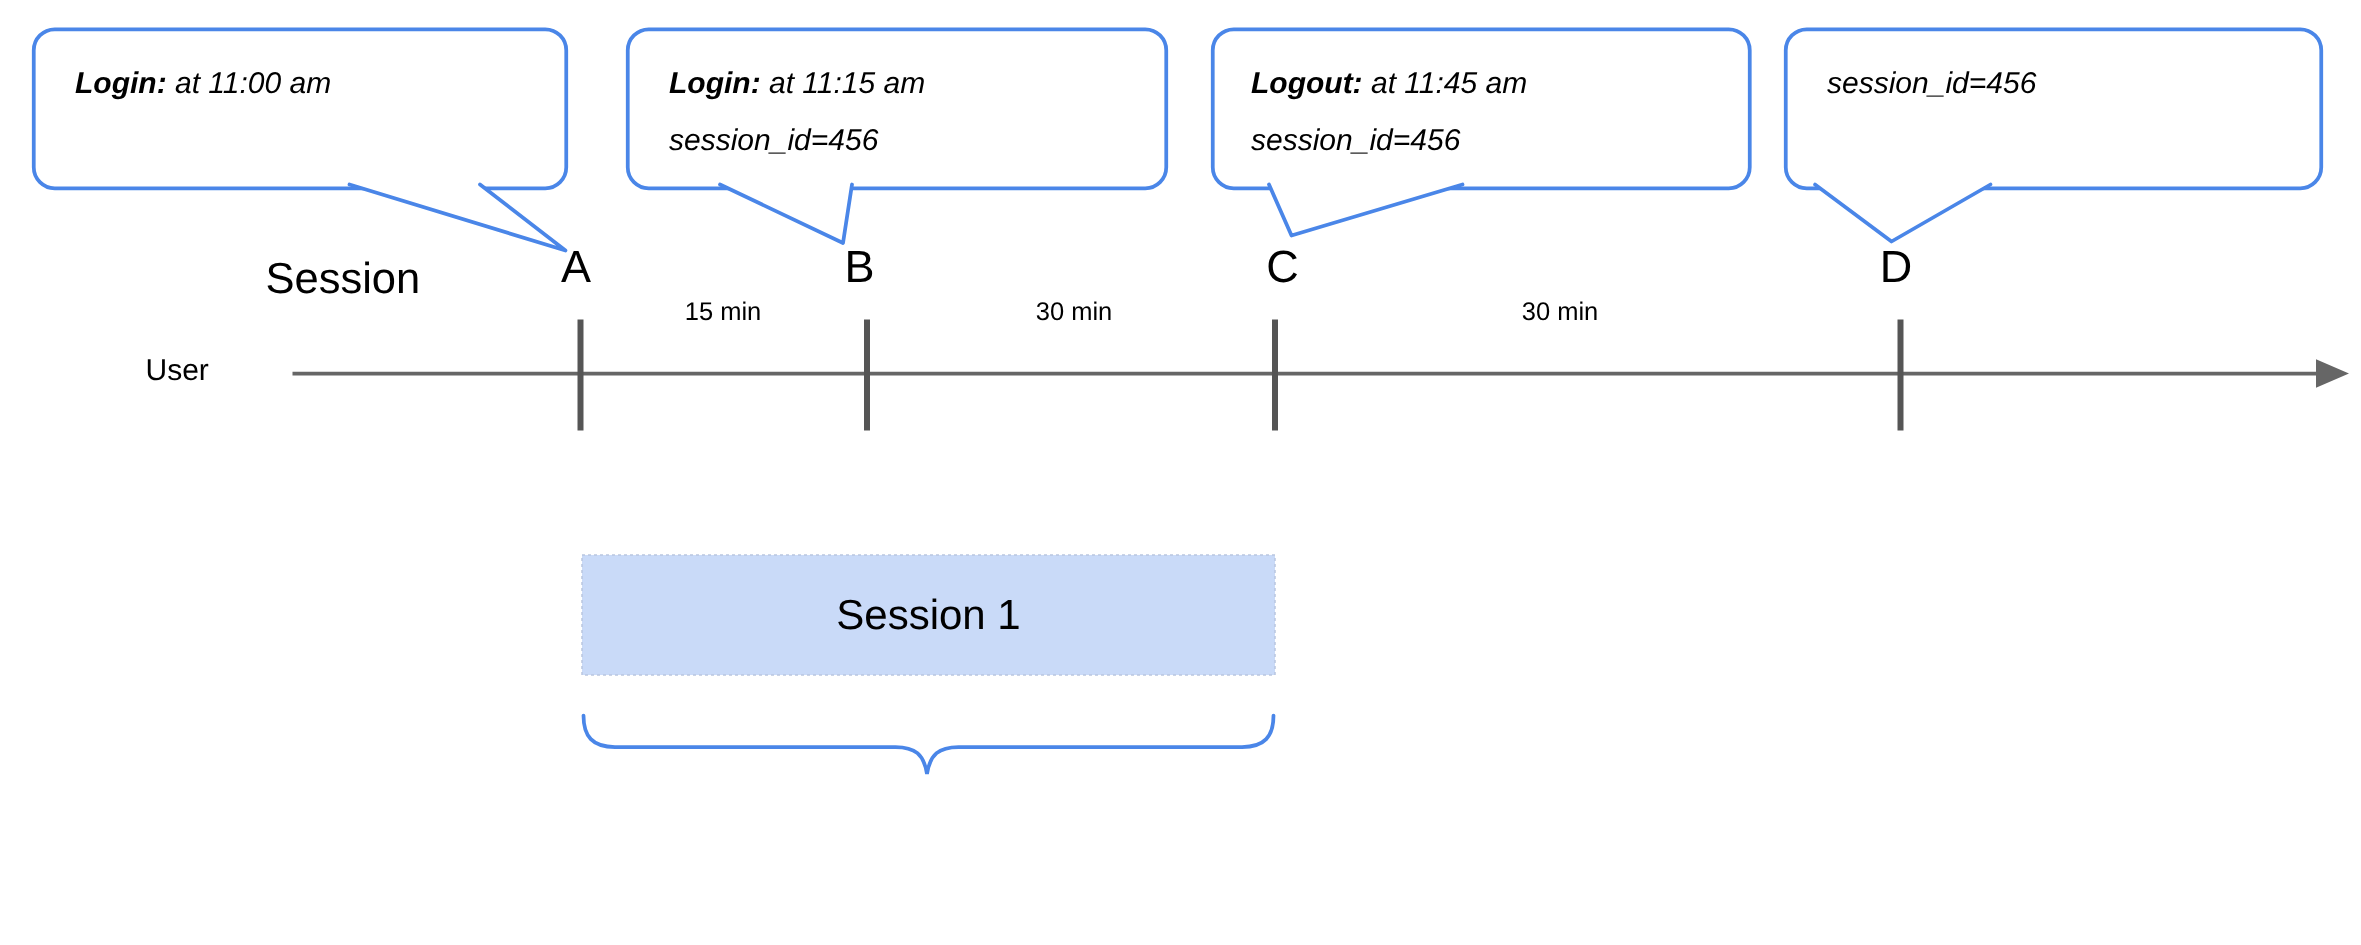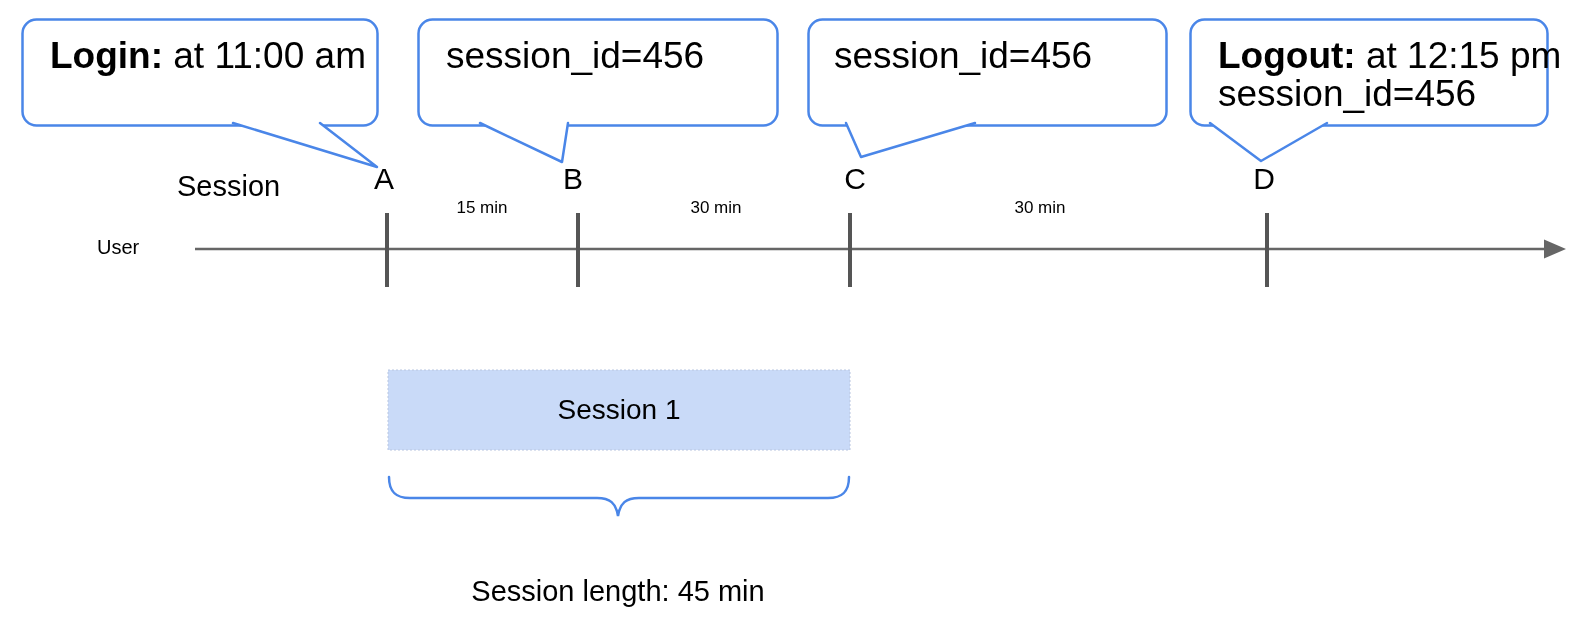--- a/index.html
+++ b/index.html
@@ -38,21 +38,21 @@
   }
   .brace {
     fill: none;
     stroke: var(--callout-border, #4a86e8);
     stroke-width: 2.5;
     stroke-linecap: round;
   }
 
   
   .txt { position: absolute; white-space: nowrap; }
-  .callout-text { font-size: 37px; line-height: 38px; top: 37px; }
+  .callout-text { font-size: 20px; line-height: 38px; top: 37px; font-style: italic; }
   .callout-text b { font-weight: bold; }
   .center { transform: translateX(-50%); }
   .events-label  { font-size: 29px; }
   .user-label    { font-size: 20px; }
   .event-letter  { font-size: 30px; }
   .interval-label{ font-size: 17px; }
   .session-box-label {
     position: absolute;
     display: flex; align-items: center; justify-content: center;
     font-size: 28px;
@@ -98,39 +98,39 @@
 
     <rect class="session-rect" x="388" y="370" width="462" height="80"></rect>
 
     <path class="brace" d="M 389,477 C 389,491 395,498 410,498 L 597,498 C 610,498 616,503 618,516 C 620,503 626,498 639,498 L 828,498 C 843,498 849,491 849,477"></path>
   </svg>
 
   <div class="txt callout-text" style="left:50px">
     <div><b>Login:</b><span> at 11:00 am</span></div>
   </div>
   <div class="txt callout-text" style="left:446px">
+    <div><b>Login:</b><span> at 11:15 am</span></div>
     <div>session_id=456</div>
   </div>
   <div class="txt callout-text" style="left:834px">
+    <div><b>Logout:</b><span> at 11:45 am</span></div>
     <div>session_id=456</div>
   </div>
   <div class="txt callout-text" style="left:1218px">
-    <div><b>Logout:</b><span> at 12:15 pm</span></div>
     <div>session_id=456</div>
   </div>
 
   <div class="txt events-label" style="left:177px; top:170px">Session</div>
   <div class="txt user-label" style="left:97px; top:236px">User</div>
 
   <div class="txt event-letter center" style="left:384px; top:162px">A</div>
   <div class="txt event-letter center" style="left:573px; top:162px">B</div>
   <div class="txt event-letter center" style="left:855px; top:162px">C</div>
   <div class="txt event-letter center" style="left:1264px; top:162px">D</div>
 
   <div class="txt interval-label center" style="left:482px; top:198px">15 min</div>
   <div class="txt interval-label center" style="left:716px; top:198px">30 min</div>
   <div class="txt interval-label center" style="left:1040px; top:198px">30 min</div>
 
   <div class="session-box-label" style="left:388px; top:370px; width:462px; height:80px">Session 1</div>
 
-  <div class="txt session-length-label center" style="left:618px; top:575px">Session length: 45 min</div>
 
 </div>
 
 </body></html>

